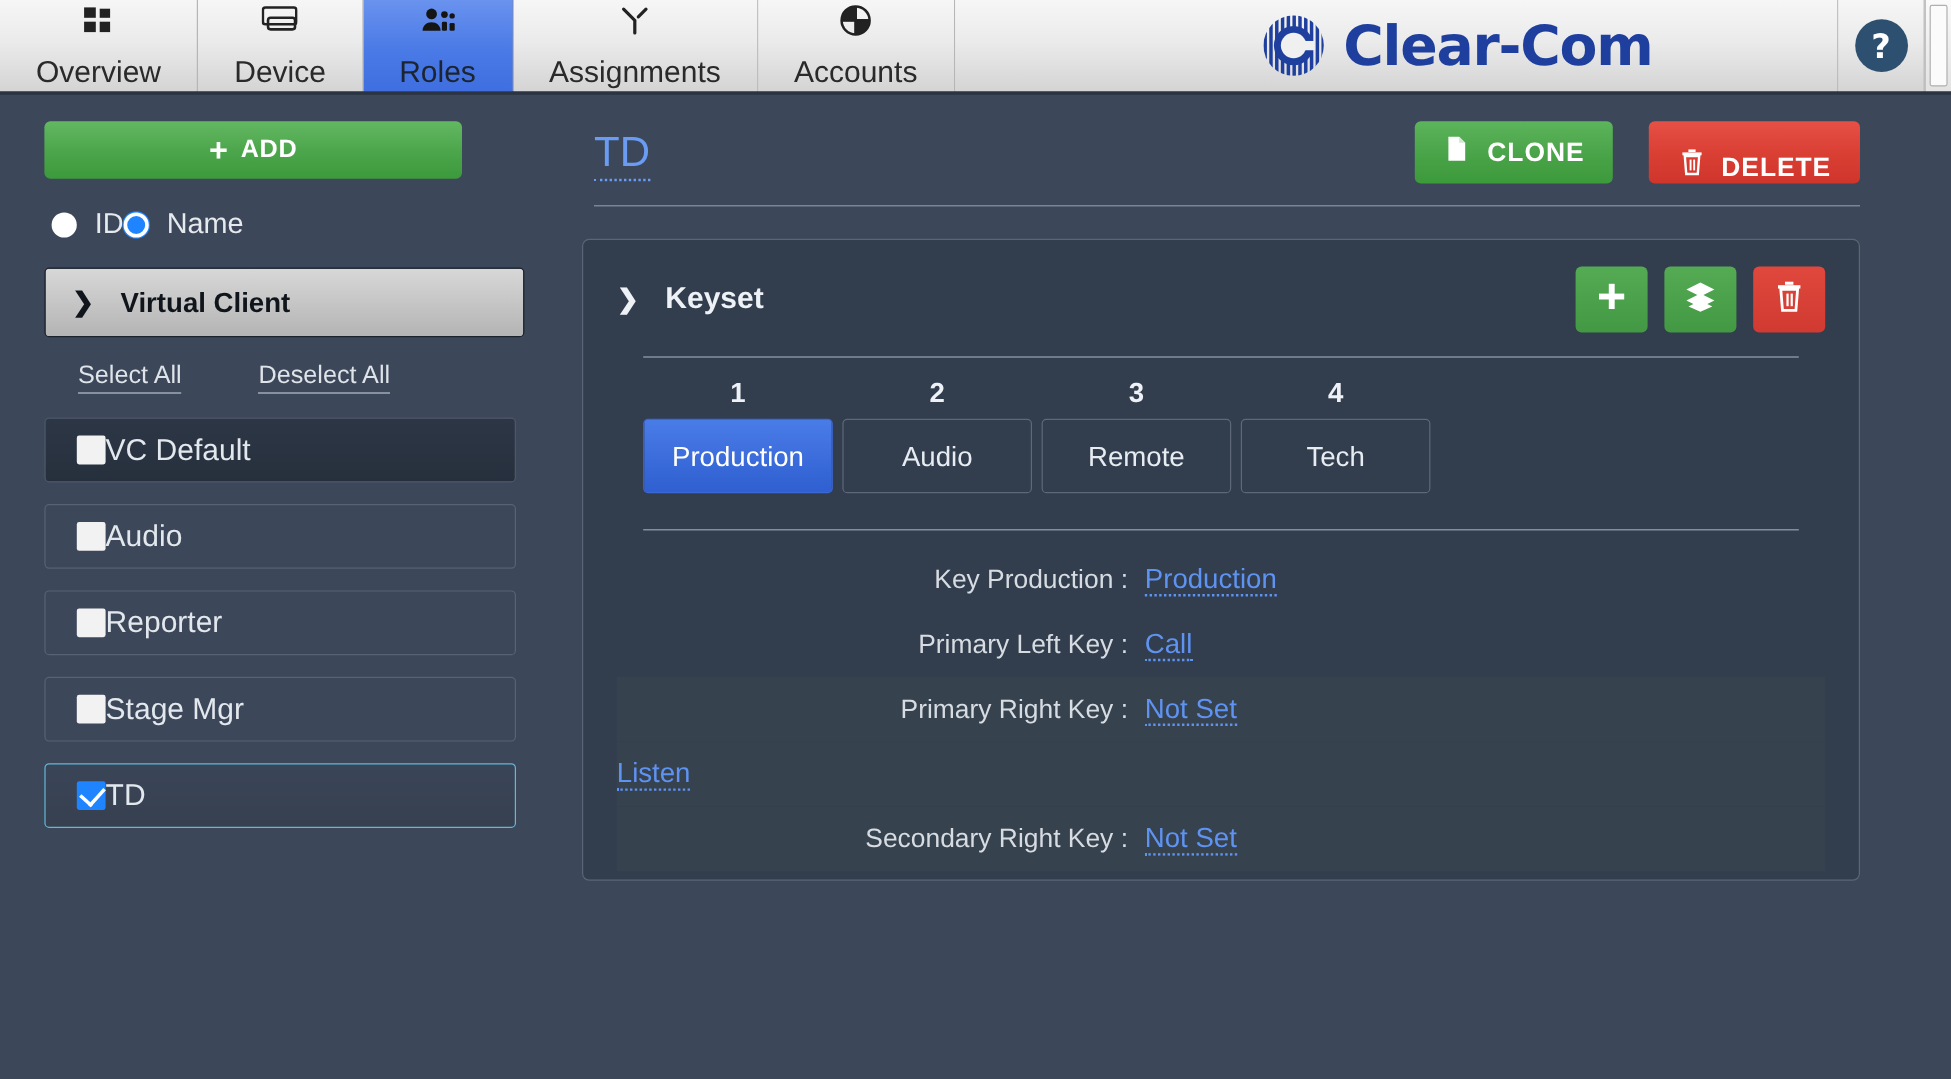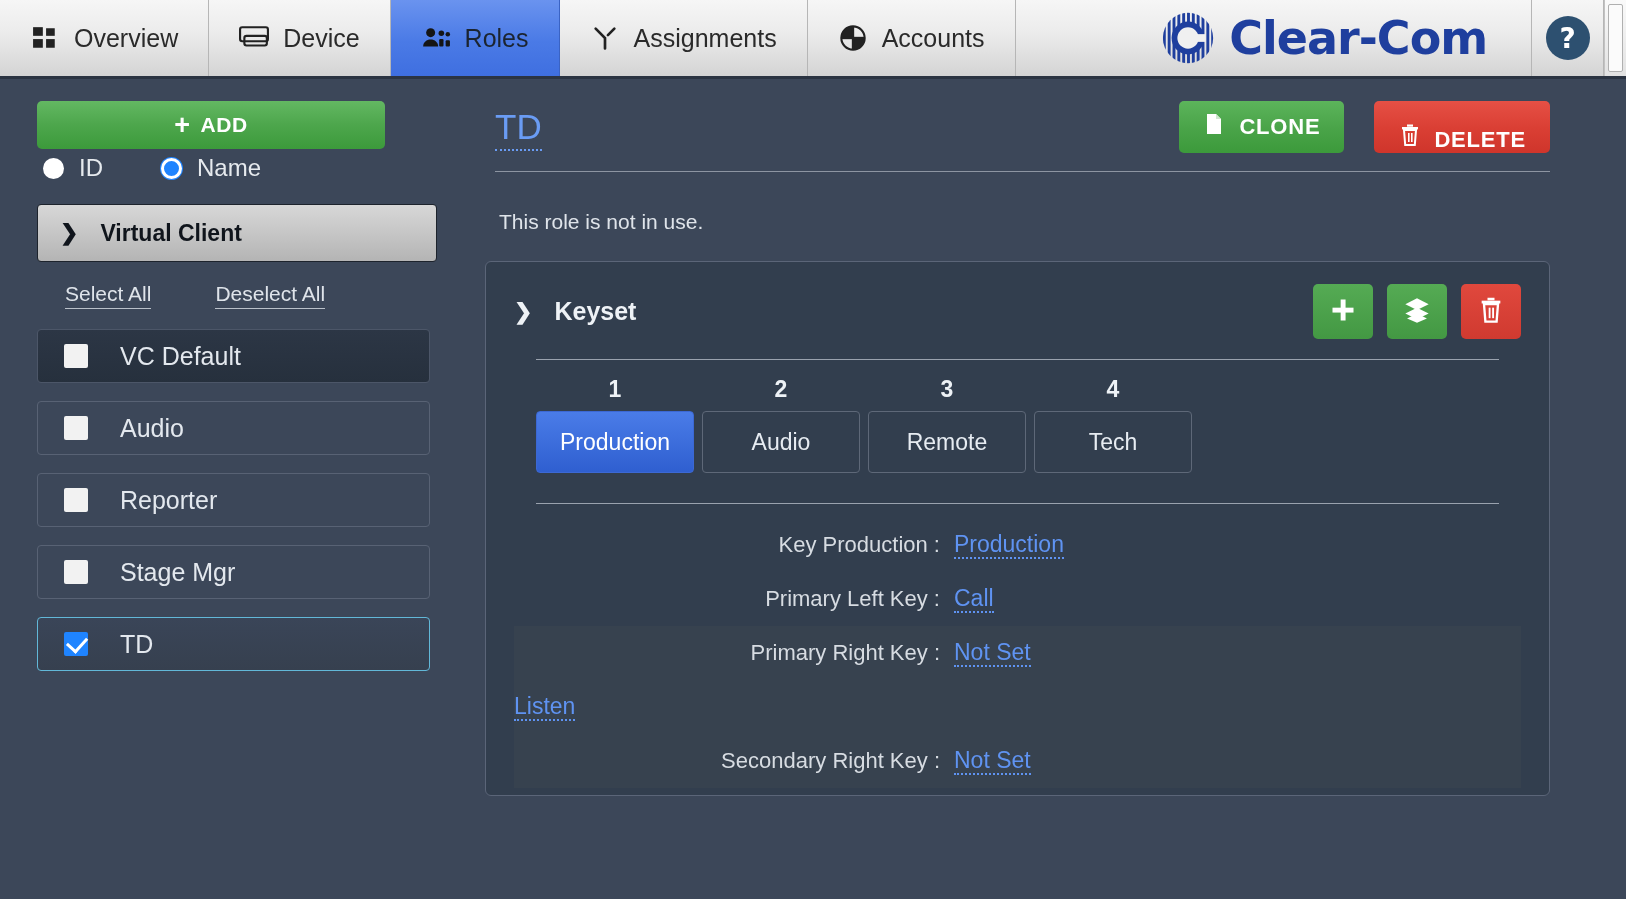--- a/index.html
+++ b/index.html
@@ -28,20 +28,21 @@
     align-items: center;
     justify-content: center;
     gap: 14px;
     padding: 0 30px;
     border-right: 1px solid #b6b6b6;
     font-size: 25px;
     color: #2a2a2a;
     cursor: pointer;
     background: linear-gradient(to bottom, #f6f6f6 0%, #ebebeb 45%, #d4d4d4 100%);
     white-space: nowrap;
+    flex-direction: column;
   }
   .navtab:first-child { border-left: none; }
   .navtab.active {
     background: linear-gradient(to bottom, #6a93ef 0%, #4a7ae6 55%, #3f6fe0 100%);
     color: #1b2430;
     border-right: 1px solid #3a63c4;
   }
   .navtab .tab-ico {
     display: inline-flex;
     align-items: center;
@@ -140,22 +141,21 @@
   #add-button .plus { font-size: 27px; line-height: 1; font-weight: 700; }
 
   #sortby-label {
     margin-top: 24px;
     font-size: 22px;
     color: #d2d7de;
   }
   #sort-radios {
     display: flex;
     align-items: center;
-    gap: 58px;
-    margin-top: 5px;
+    margin-top: 24px;
     padding-left: 6px;
   }
   .radio-item { display: flex; align-items: center; gap: 15px; cursor: pointer; }
   .radio-dot {
     width: 21px; height: 21px; border-radius: 50%;
     background: #ffffff;
     display: block;
     flex: 0 0 21px;
   }
   .radio-dot.on {
@@ -200,21 +200,20 @@
   #role-list { margin-top: 20px; }
   .role-item {
     width: 393px;
     height: 54px;
     margin-bottom: 18px;
     border: 1px solid #586274;
     border-radius: 4px;
     display: flex;
     align-items: center;
     padding-left: 26px;
-    gap: 32px;
     cursor: pointer;
     background: transparent;
   }
   .role-item.shaded {
     background: linear-gradient(to bottom, #2c3645 0%, #26303d 100%);
     border-color: #4c5668;
   }
   .role-item.selected {
     border: 1px solid #62b8d8;
     background: linear-gradient(to bottom, #3a4558 0%, #36404f 100%);
@@ -560,21 +559,20 @@
               <rect x="13" y="10" width="1.6" height="9" fill="#fff"></rect>
             </svg>
           </span>
           <span>DELETE</span>
         </div>
       </div>
     </div>
 
     <div id="head-rule"></div>
 
-    <div id="not-in-use">This role is not in use.</div>
 
     <div id="keyset-panel">
 
       <div id="keyset-head">
         <div id="keyset-title-wrap">
           <span id="keyset-chev">❯</span>
           <span id="keyset-title">Keyset</span>
         </div>
         <div id="keyset-actions">
           <div class="sq-btn green">

